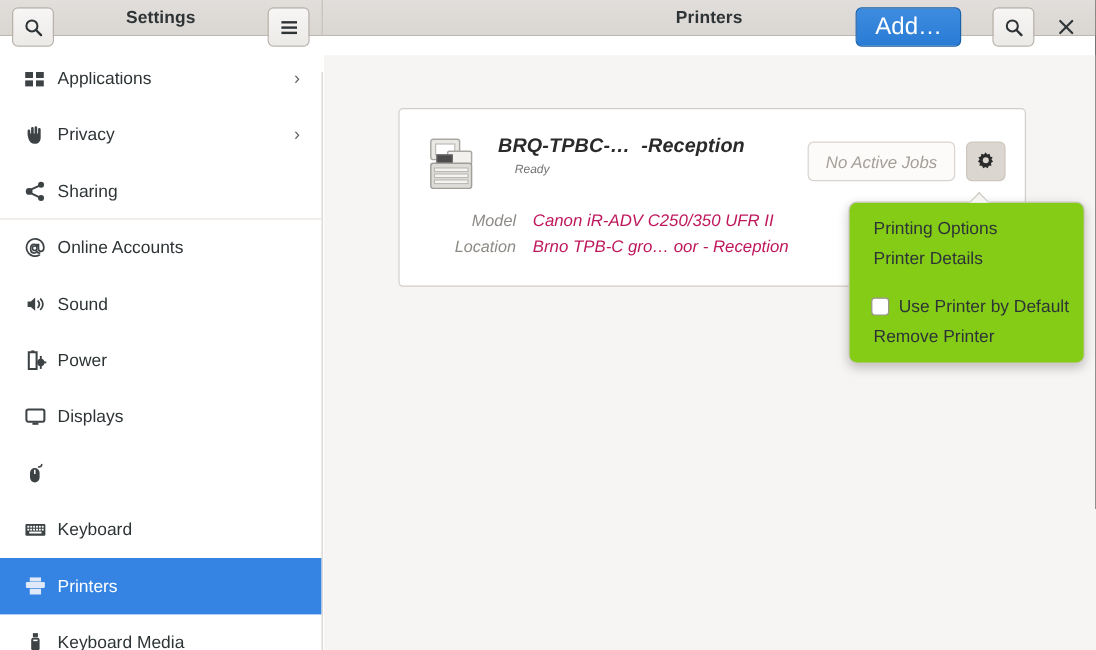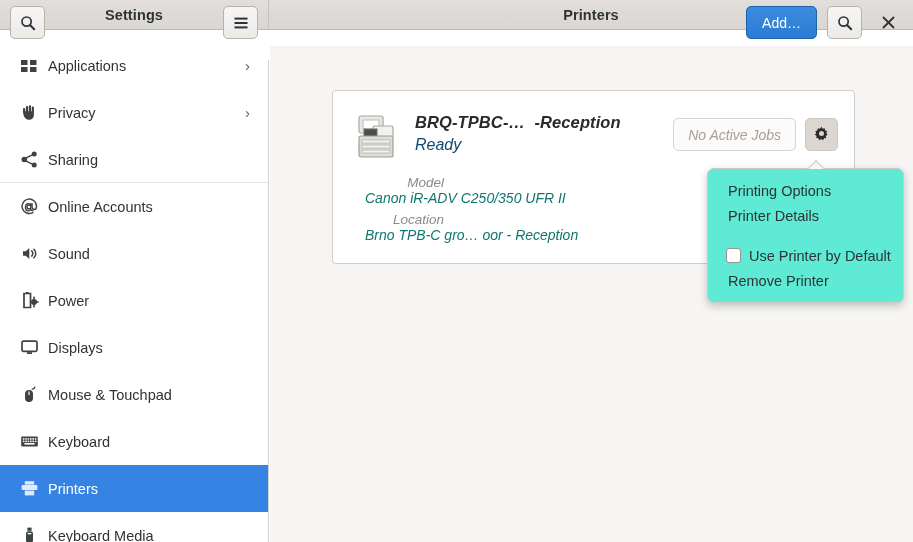--- a/index.html
+++ b/index.html
@@ -71,28 +71,28 @@
     cursor: pointer;
     position: absolute;
     z-index: 5;
   }
   .btn-search-left { left: 10px; top: 6px; }
   .btn-menu       { right: 10px; top: 6px; }
   .btn-search-right { right: 51px; top: 6px; }
 
   .btn-add {
     position: absolute;
-    right: 96px; top: 6px;
+    right: 112px; top: 6px;
     height: 33px;
     padding: 0 15px;
     border: 1px solid #1c62a8;
     border-radius: 5px;
     background: linear-gradient(to bottom, #3d8ce0, #2a7bd4);
     color: #fff;
-    font-size: 14px;
+    font-size: 20px;
     display: flex;
     align-items: center;
     justify-content: center;
     cursor: pointer;
     z-index: 5;
   }
 
   .btn-close {
     position: absolute;
     right: 8px; top: 6px;
@@ -190,23 +190,24 @@
   .pc-icon { width: 50px; height: 52px; flex: none; margin-top: 2px; }
   .pc-names { margin-left: 14px; flex: 1; padding-top: 4px; }
   .pc-title {
     font-size: 16.5px;
     font-weight: bold;
     color: #2a2a2a;
     letter-spacing: .1px;
     white-space: pre;
   }
   .pc-status {
-    font-size: 16px;
-    color: #0c4a6e;
+    font-size: 10px;
+    color: #737373;
     margin-top: 4px;
+    margin-left: 14px;
   }
 
   .pc-jobs {
     height: 33px;
     padding: 0 14px;
     border: 1px solid #d9d4cf;
     border-radius: 5px;
     background: #fcfbfa;
     color: #a6a09a;
     font-size: 14px;
@@ -233,42 +234,41 @@
   }
 
   .pc-fields {
     margin-top: 12px;
     padding: 0 18px 14px 18px;
   }
   .pc-frow {
     display: flex;
     align-items: baseline;
     margin-bottom: 6px;
-    flex-direction: column;
   }
   .pc-flabel {
     width: 79px;
     text-align: right;
     color: #8e8a86;
     font-size: 13.5px;
     flex: none;
   }
   .pc-fvalue {
     margin-left: 14px;
-    color: #0f766e;
+    color: #be185d;
     font-size: 14px;
     white-space: pre;
   }
 
   
   .popup {
     position: absolute;
     left: 707px; top: 168px;
     width: 197px;
-    background: #5eead4;
+    background: #84cc16;
     border: 1px solid #cfc9c3;
     border-radius: 7px;
     box-shadow: 0 3px 9px rgba(0,0,0,.22);
     padding: 9px 0 9px 0;
     z-index: 40;
   }
   .popup-arrow {
     position: absolute;
     top: -9px; left: 99px;
     width: 18px; height: 9px;
@@ -437,21 +437,20 @@
       </div>
 
       <div class="sb-row">
         <span class="sb-ico">
           <svg width="19" height="19" viewBox="0 0 19 19">
             <rect x="5" y="5" width="8" height="12" rx="4" fill="currentColor"></rect>
             <line x1="9" y1="6.5" x2="9" y2="10" stroke="#ffffff" stroke-width="1.2"></line>
             <path d="M12.2 4.2c1.6-.2 2.6-1 2.6-2.1" fill="none" stroke="currentColor" stroke-width="1.3" stroke-linecap="round"></path>
           </svg>
         </span>
-        <span class="sb-label">Mouse &amp; Touchpad</span>
         <span class="sb-chev"></span>
       </div>
 
       <div class="sb-row">
         <span class="sb-ico">
           <svg width="19" height="19" viewBox="0 0 19 19">
             <rect x="1.2" y="4.6" width="16.6" height="9.8" rx="1" fill="currentColor"></rect>
             <g fill="#ffffff">
               <rect x="2.8" y="6.2" width="1.6" height="1.5"></rect>
                 <rect x="5.2" y="6.2" width="1.6" height="1.5"></rect>

